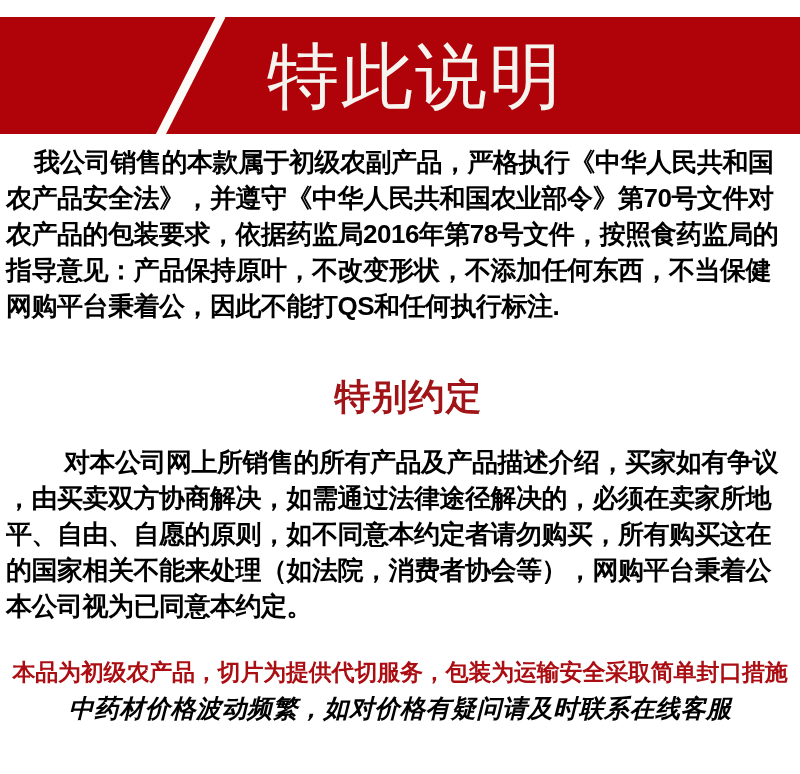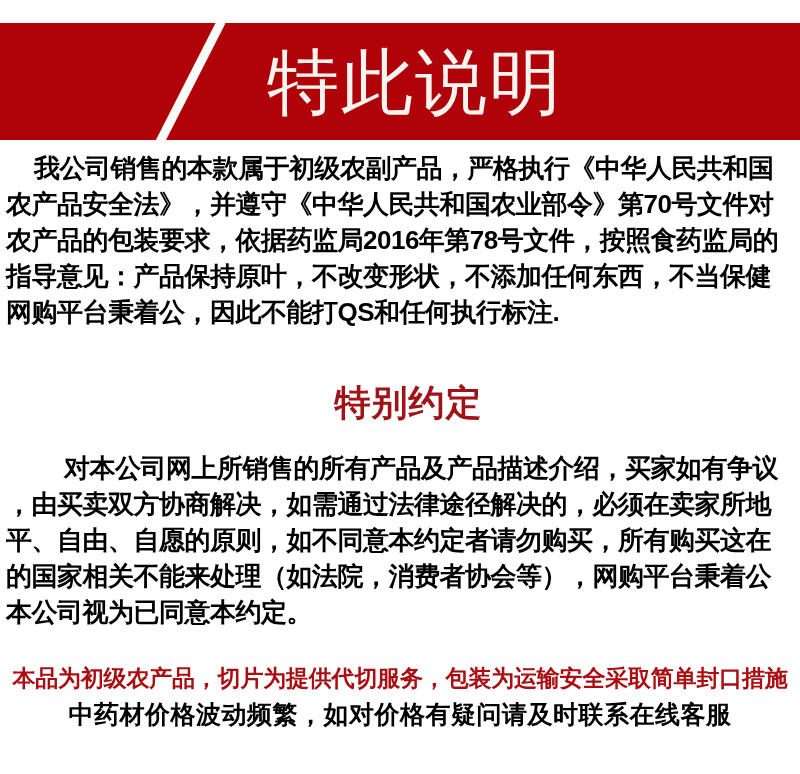--- a/index.html
+++ b/index.html
@@ -18,21 +18,21 @@
     height: 774px;
     background: var(--page-bg);
     overflow: hidden;
     font-family: "Liberation Sans", "DejaVu Sans", sans-serif;
   }
   .page { width: 800px; height: 774px; position: relative; }
 
   
   .banner {
     position: relative;
-    margin-top: 23px;
+    margin-top: 17px;
     width: 800px;
     height: 117px;
     background: var(--banner-red);
     overflow: hidden;
     display: flex;
     align-items: center;
     justify-content: center;
   }
   .slash {
     position: absolute;
@@ -94,20 +94,21 @@
   }
   .footer-black {
     margin-top: 6px;
     text-align: center;
     font-size: 25px;
     letter-spacing: 0.5px;
     line-height: 32px;
     font-weight: bold;
     color: var(--text-black);
     white-space: nowrap;
+    font-style: italic;
   }
 </style>
 </head>
 <body>
 
 <div class="page">
 
   <header class="banner">
     <span class="slash"></span>
     <h1 class="banner-title">特此说明</h1>

